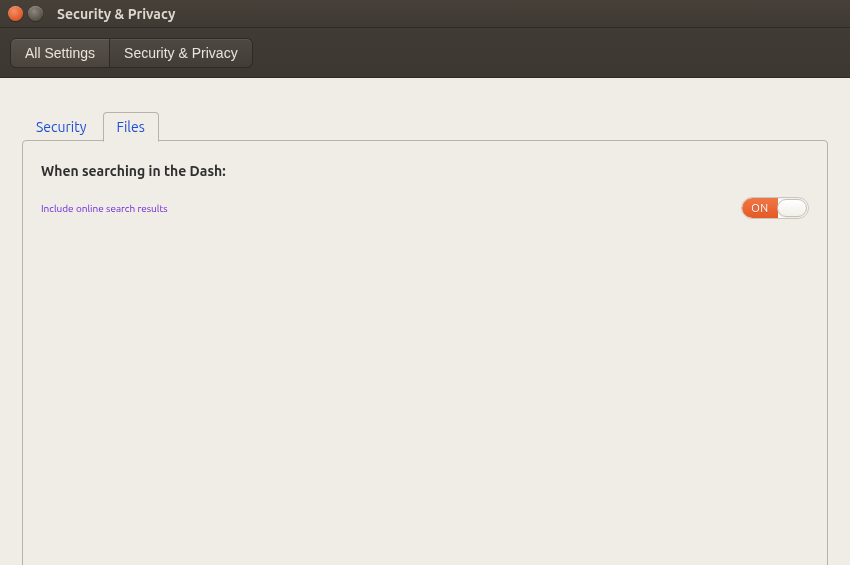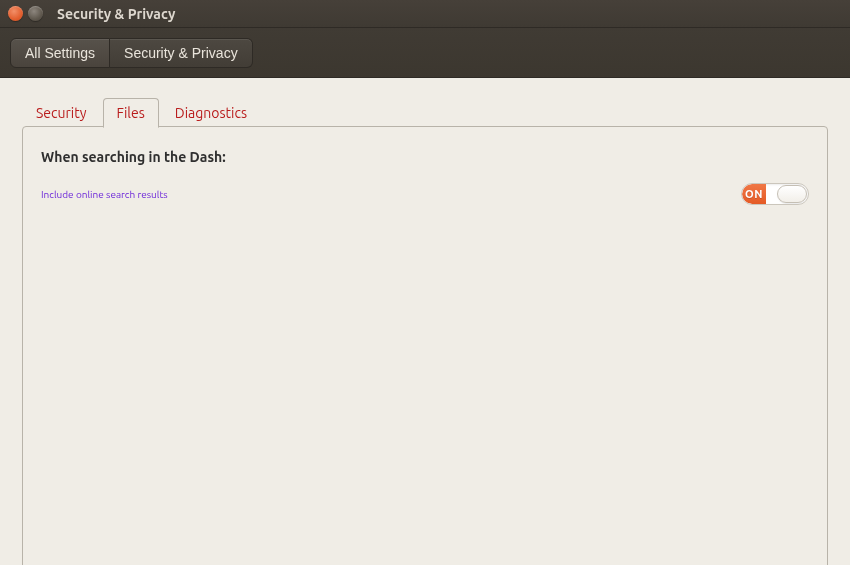--- a/index.html
+++ b/index.html
@@ -84,28 +84,29 @@
     }
     .tabs {
       display: flex;
       align-items: flex-end;
       position: relative;
       z-index: 2;
     }
     .tab {
       padding: 6px 13px;
       font-size: 14px;
-      color: #b91c1c;
+      color: #1d4ed8;
       border: 1px solid transparent;
       border-bottom: none;
       cursor: pointer;
       background: transparent;
       margin-right: 2px;
       border-radius: 4px 4px 0 0;
       position: relative;
+      margin-top: 14px;
     }
     .tab.active {
       background: #f0ede6;
       border: 1px solid #b8b3a9;
       border-bottom: 1px solid #f0ede6;
       margin-bottom: -1px;
     }
     .tab-panel {
       border: 1px solid #b8b3a9;
       border-radius: 4px;
@@ -141,28 +142,28 @@
       position: relative;
       cursor: pointer;
       box-shadow: inset 0 1px 2px rgba(0,0,0,0.08);
       overflow: hidden;
     }
     .toggle-on-bg {
       position: absolute;
       left: 0;
       top: 0;
       bottom: 0;
-      width: 24px;
+      width: 36px;
       background: linear-gradient(to bottom, #f07746 0%, #e55a25 100%);
       display: flex;
       align-items: center;
       justify-content: center;
       color: #fff;
       font-size: 11px;
-      font-weight: bold;
+      font-weight: normal;
       border-radius: 11px 0 0 11px;
       text-shadow: 0 1px 0 rgba(0,0,0,0.15);
       letter-spacing: 0.5px;
     }
     .toggle-handle {
       position: absolute;
       right: 1px;
       width: 30px;
       height: 18px;
       background: linear-gradient(to bottom, #ffffff 0%, #f2efe9 100%);
@@ -184,21 +185,20 @@
 
 <div class="toolbar">
   <button class="toolbar-btn first">All Settings</button>
   <button class="toolbar-btn second">Security &amp; Privacy</button>
 </div>
 
 <div class="content-area">
   <div class="tabs">
     <div class="tab">Security</div>
     <div class="tab active">Files</div>
-    <div class="tab">Diagnostics</div>
   </div>
 
   <div class="tab-panel">
     <div class="section-title">When searching in the Dash:</div>
     <div class="setting-row">
       <div class="setting-label">Include online search results</div>
       <div class="toggle">
         <div class="toggle-on-bg">ON</div>
         <div class="toggle-handle"></div>
       </div>

